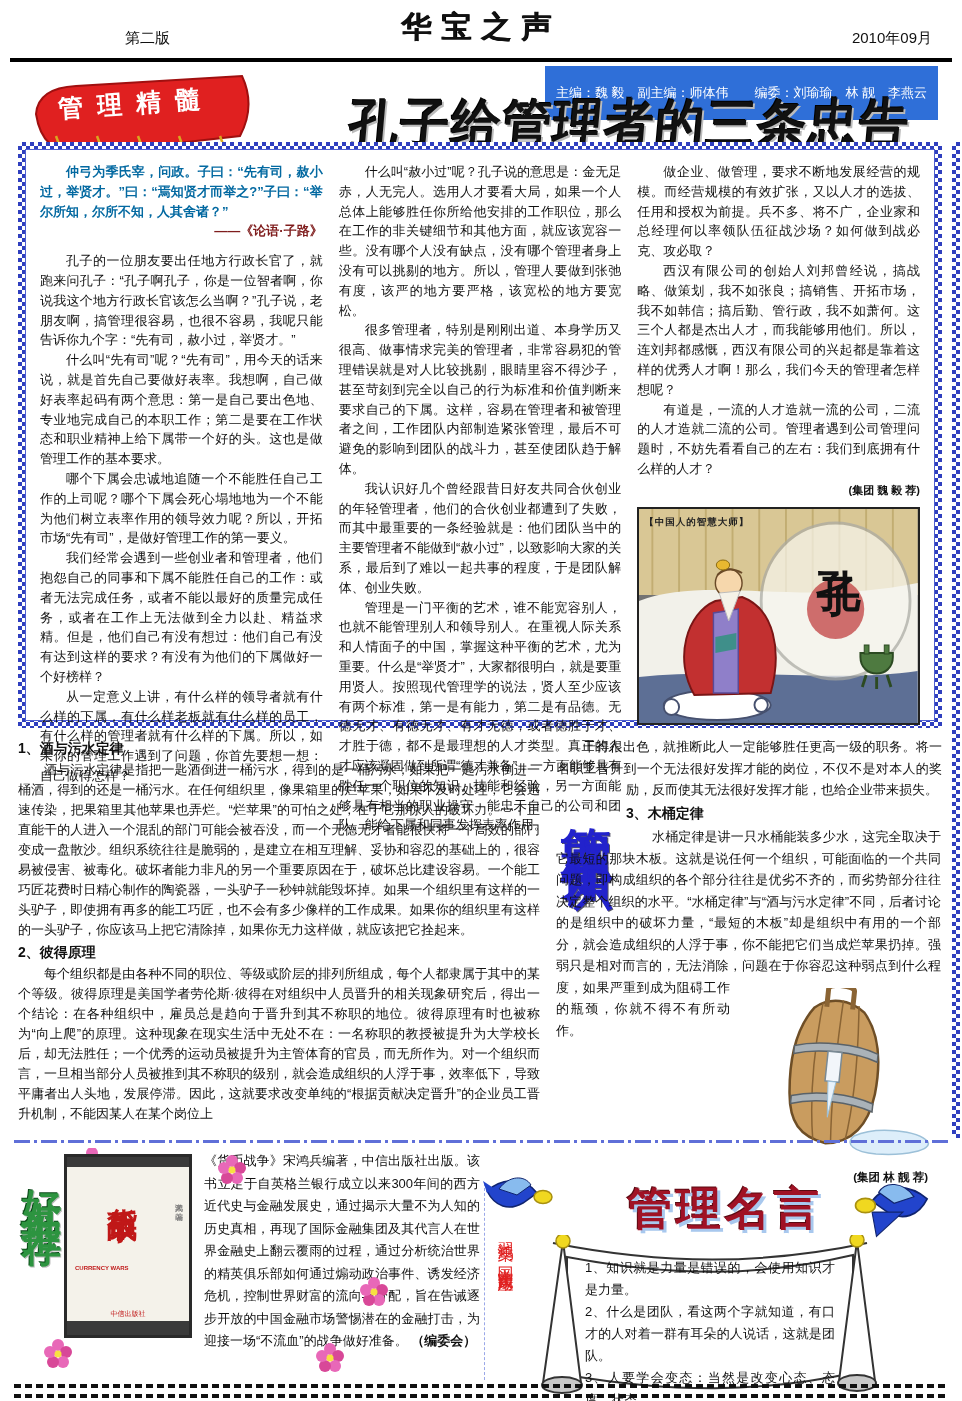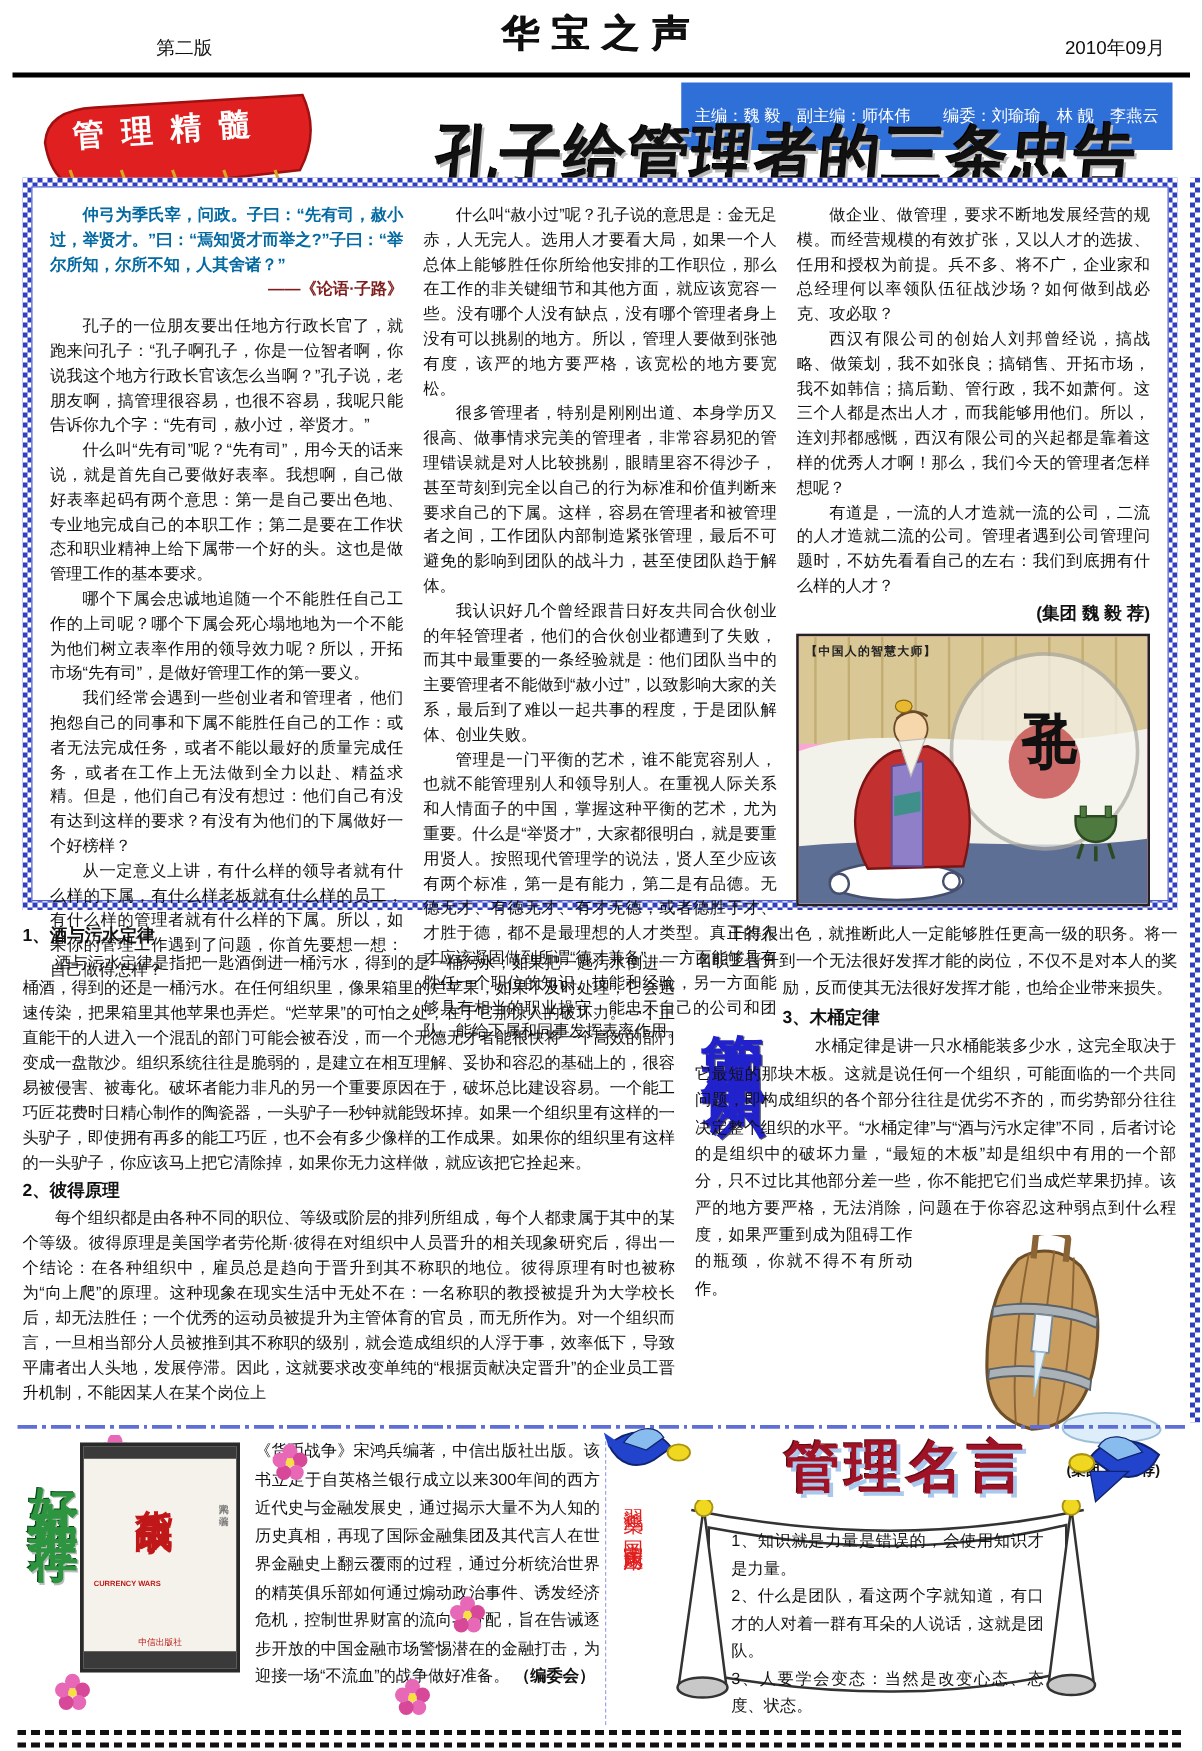--- a/index.html
+++ b/index.html
@@ -30,24 +30,24 @@
   
   .checker { background-image:conic-gradient(#2f3fbf 25%, #fff 0 50%, #2f3fbf 0 75%, #fff 0);
              background-size:8px 8px; }
   .article-box { position:absolute; top:142px; left:18px; width:924px; height:586px; padding:7px; }
   .article-inner { background:#fff; border:1px solid #4f5fd0; height:100%; padding:12px 14px 8px 14px;
                    display:flex; gap:16px; }
   .col { flex:1; font-size:13px; line-height:19.8px; text-align:justify; }
   .col p { text-indent:2em; }
   .quote { color:#0369a1; font-weight:bold; }
   .quote-src { color:#7f1d1d; font-weight:bold; text-align:right; text-indent:0 !important; margin-bottom:10px; }
-  .art-byline { text-align:right; font-weight:bold; font-size:14px; text-indent:0 !important; margin-top:2px; }
+  .art-byline { text-align:right; font-weight:bold; font-size:11px; text-indent:0 !important; margin-top:2px; }
 
   .confucius { margin-top:6px; position:relative; width:100%; height:218px; border:2px solid #222;
-               background:#f9a8d4; }
+               background:#737373; }
   .conf-caption { position:absolute; top:3px; left:5px; font-size:9.5px; font-weight:bold; color:#222;
                   letter-spacing:1px; z-index:3; }
   .conf-label { position:absolute; top:26px; left:178px; writing-mode:vertical-rl; text-orientation:upright;
                 font-size:44px; font-weight:900; color:#111; z-index:3; line-height:1; letter-spacing:6px; }
 
   
   .side-checker { position:absolute; top:142px; right:2px; width:8px; height:996px; }
 
   
   .knowledge { position:absolute; top:736px; left:18px; width:924px; height:400px; display:flex; gap:16px; }
@@ -80,21 +80,21 @@
                  font-size:30px; font-weight:900; color:#c01818; line-height:1; letter-spacing:2px; }
   .cover-sub { position:absolute; top:108px; left:8px; font-size:6px; color:#c01818; font-weight:bold; }
   .cover-author { position:absolute; top:40px; right:6px; writing-mode:vertical-rl; text-orientation:upright;
                   font-size:8px; color:#777; }
   .cover-pub { position:absolute; bottom:16px; left:0; right:0; text-align:center; font-size:7px; color:#c01818; }
   .book-review { position:absolute; left:190px; top:2px; right:4px; font-size:13px; line-height:22.5px;
                  text-align:justify; }
   .book-review .first { text-indent:2em; display:inline; }
   .book-byline { font-weight:bold; }
 
-  .quotes-area { flex:1; position:relative; border-left:1px dashed #9aa8e8; }
+  .quotes-area { flex:1; position:relative; border-left:1px dashed #9aa8e8;margin-top:35px; }
   .quotes-title { position:absolute; top:-4px; left:90px; width:300px; text-align:center; font-size:45px;
                   font-weight:900; color:#a01225; letter-spacing:4px;
                   text-shadow:3px 3px 0 #a8c8ee, -1px -1px 0 #5a0a12; }
   .quotes-note { position:absolute; left:12px; top:46px; writing-mode:vertical-rl; text-orientation:upright;
                  color:#e02020; font-size:16px; letter-spacing:2px; line-height:1.1; }
   .scroll-wrap { position:absolute; left:38px; top:52px; width:372px; height:176px; }
   .scroll-svg { position:absolute; inset:0; }
   .quotes-list { position:absolute; left:62px; top:22px; width:250px; font-size:13px; line-height:22px;
                  text-align:justify; }
   .bird { position:absolute; z-index:3; }
@@ -235,21 +235,21 @@
             <path d="M58,112 C82,104 116,104 140,112 L140,120 C116,112 82,112 58,120 Z" fill="#aab2b8" stroke="#5a6268" stroke-width="1.5"></path>
             <path d="M84,20 L84,2 C84,-4 110,-4 110,2 L110,20" fill="none" stroke="#8a6434" stroke-width="5"></path>
             <rect x="90" y="64" width="14" height="30" fill="#f2f6fa" stroke="#7a8a94" stroke-width="1.5"></rect>
             <path d="M93,94 L96,130 L101,94 Z" fill="#e8f2fa" stroke="#9cc0d8" stroke-width="1"></path>
           </g>
         </svg>
         <div class="k-byline">(集团 林 靓 荐)</div>
       </div>
       <p>干得很出色，就推断此人一定能够胜任更高一级的职务。将一名职工晋升到一个无法很好发挥才能的岗位，不仅不是对本人的奖励，反而使其无法很好发挥才能，也给企业带来损失。</p>
       <h3>3、木桶定律</h3>
-      <p>水桶定律是讲一只水桶能装多少水，这完全取决于它最短的那块木板。这就是说任何一个组织，可能面临的一个共同问题，即构成组织的各个部分往往是优劣不齐的，而劣势部分往往决定整个组织的水平。“水桶定律”与“酒与污水定律”不同，后者讨论的是组织中的破坏力量，“最短的木板”却是组织中有用的一个部分，只不过比其他部分差一些，你不能把它们当成烂苹果扔掉。该严的地方要严格，无法消除，问题在于你容忍这种弱点到什么程度，如果严重到成为阻碍工作的瓶颈，你就不得不有所动作。</p>
+      <p>水桶定律是讲一只水桶能装多少水，这完全取决于它最短的那块木板。这就是说任何一个组织，可能面临的一个共同问题，即构成组织的各个部分往往是优劣不齐的，而劣势部分往往决定整个组织的水平。“水桶定律”与“酒与污水定律”不同，后者讨论的是组织中的破坏力量，“最短的木板”却是组织中有用的一个部分，就会造成组织的人浮于事，你不能把它们当成烂苹果扔掉。强弱只是相对而言的，无法消除，问题在于你容忍这种弱点到什么程度，如果严重到成为阻碍工作的瓶颈，你就不得不有所动作。</p>
     </div>
   </div>
 
   <div class="dashdot"></div>
 
   <div class="bottom-row">
     <div class="book-area">
       <svg style="position:absolute;inset:0;z-index:1" width="470" height="232" viewBox="0 0 470 232">
         <g id="flower0" transform="translate(78,14)">
           <circle cx="0" cy="-9" r="6" fill="#e868b8"></circle>

